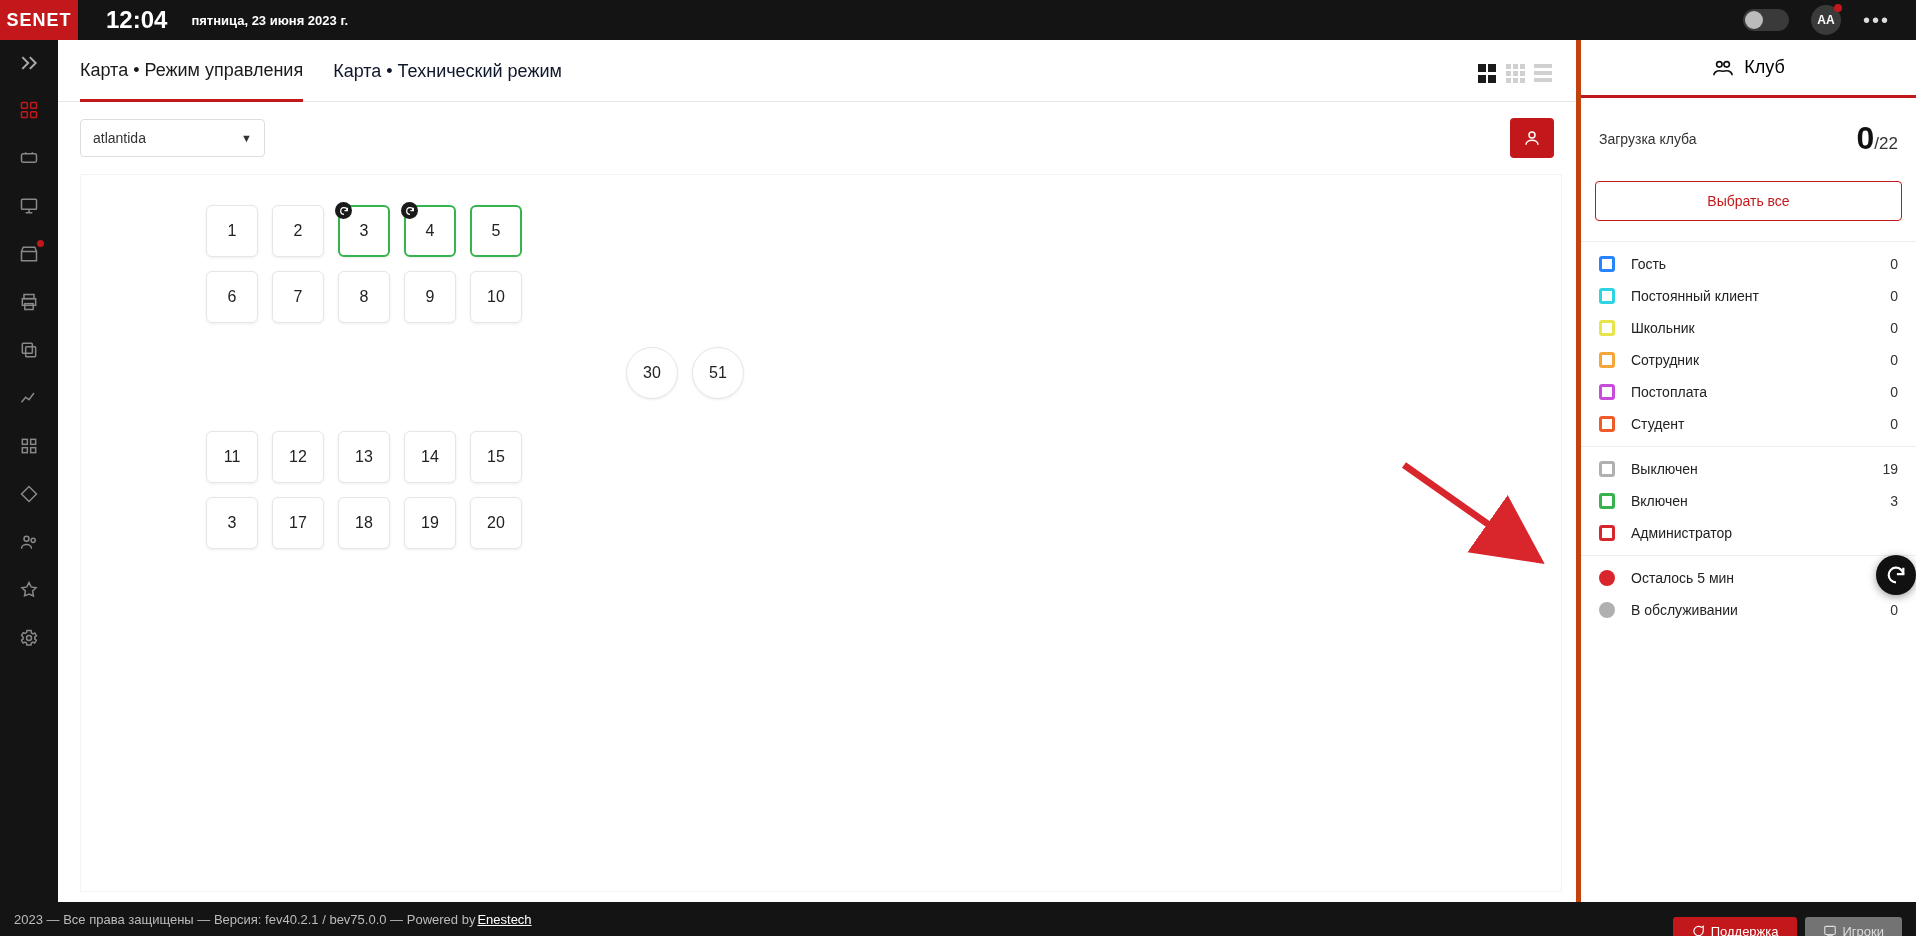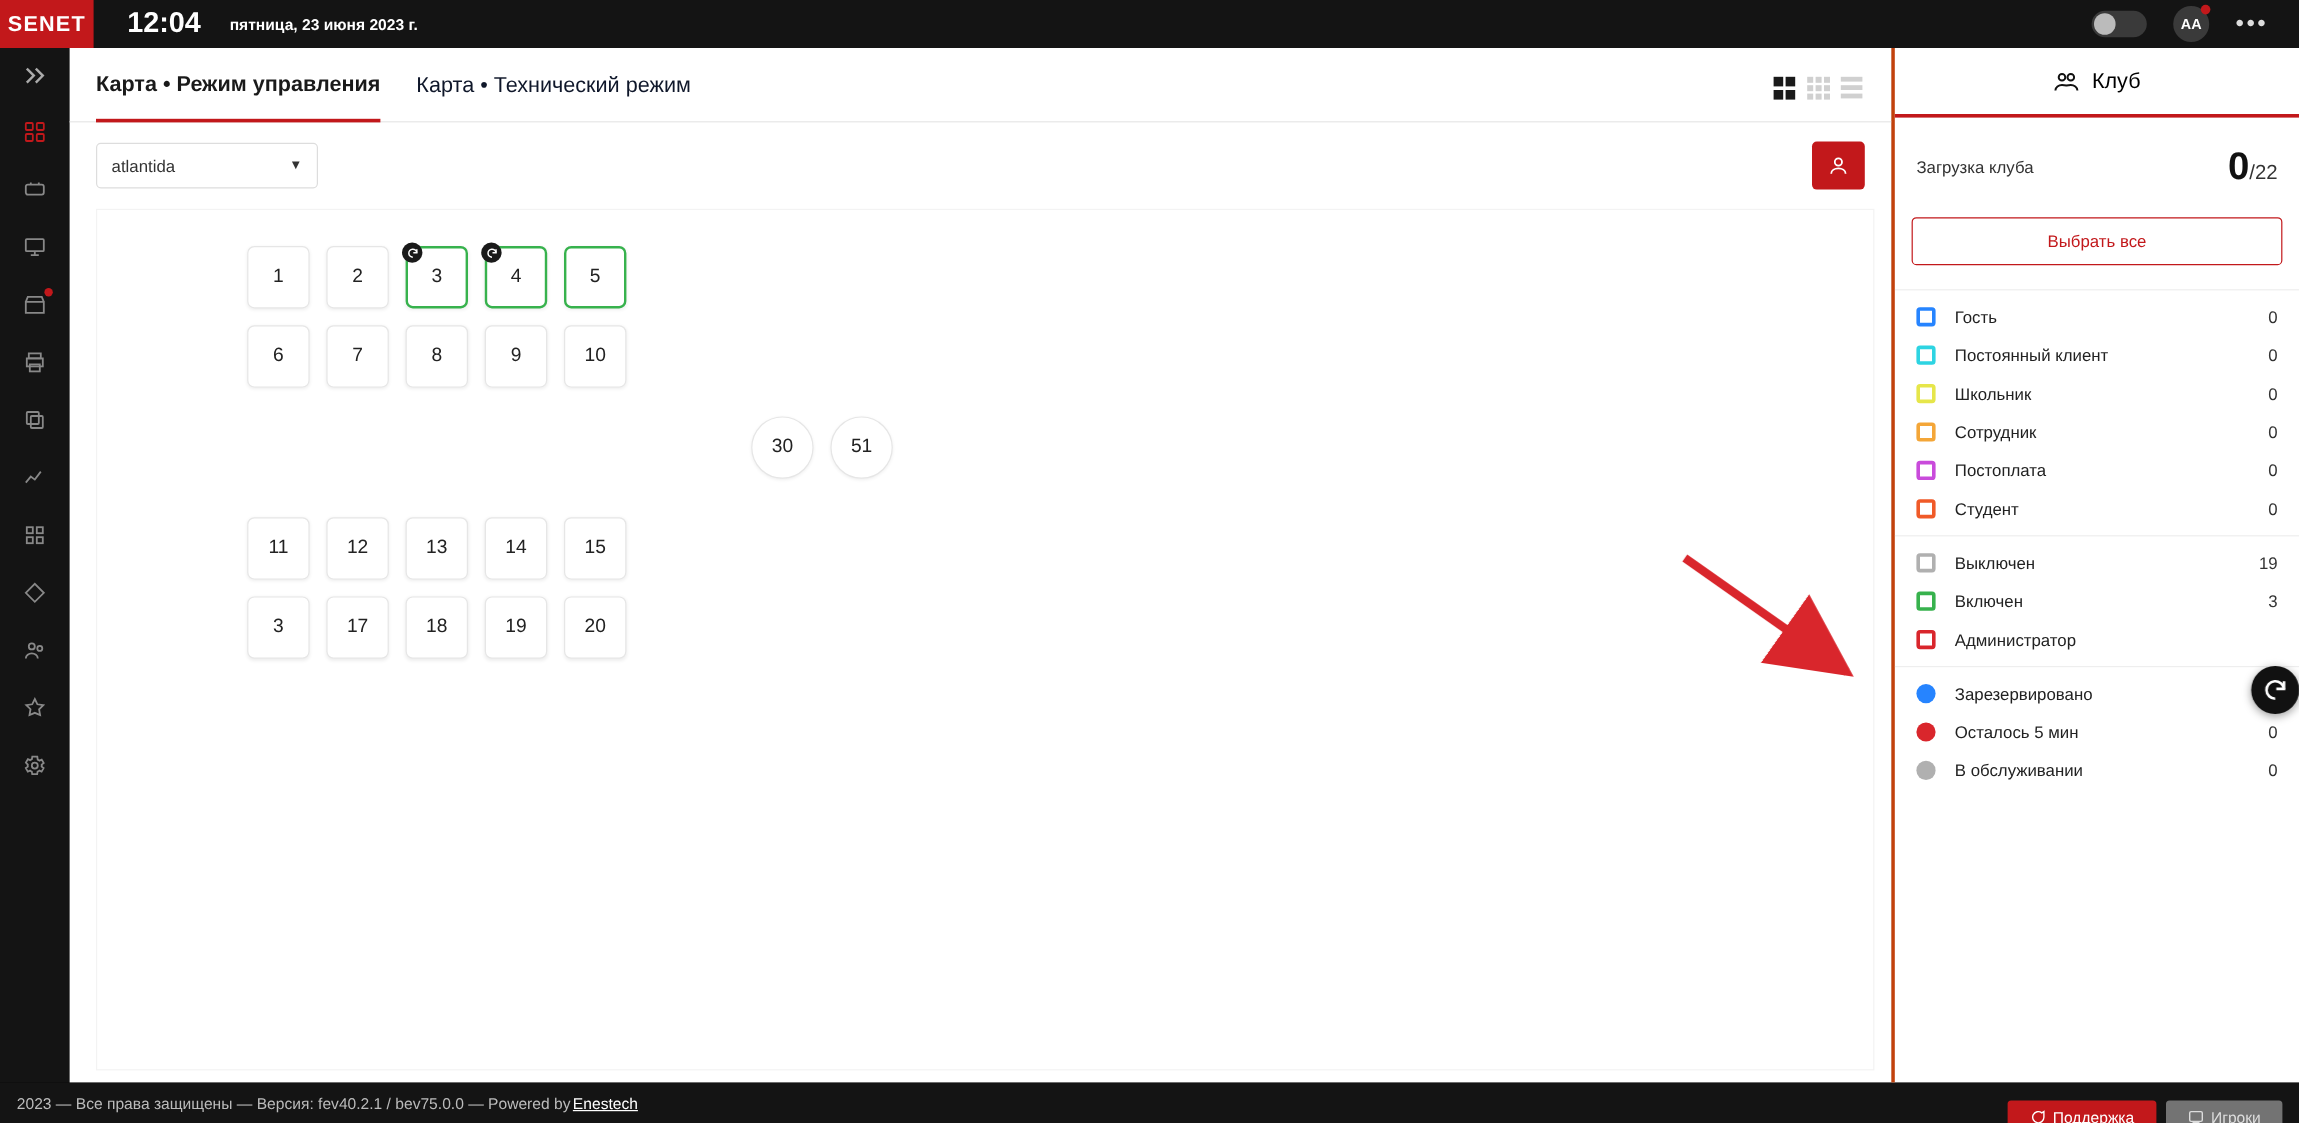--- a/index.html
+++ b/index.html
@@ -27,21 +27,21 @@
 .sidebar-left .nav-item.active { color: #c2181b; }
 .sidebar-left .nav-item .badge { position: absolute; top: 10px; right: 14px; width: 7px; height: 7px; background: #c2181b; border-radius: 50%; }
 .sidebar-left svg { width: 20px; height: 20px; }
 
 
 .main { flex: 1; background: #fff; position: relative; display: flex; flex-direction: column; }
 
 
 .tabs-bar { display: flex; align-items: center; padding: 20px 22px 0 22px; border-bottom: 1px solid #e6e6e6; }
 .tab { padding: 0 0 18px 0; margin-right: 30px; font-size: 18px; color: #0f172a; cursor: pointer; }
-.tab.active { color: #1a1a1a; font-weight: 700; border-bottom: 3px solid #c2181b; margin-bottom: -1px; }
+.tab.active { color: #1a1a1a; font-weight: 400; border-bottom: 3px solid #c2181b; margin-bottom: -1px; }
 .view-icons { margin-left: auto; display: flex; gap: 8px; padding-bottom: 14px; }
 .view-icons .vi { width: 20px; height: 20px; display: flex; flex-wrap: wrap; gap: 2px; }
 .view-icons .vi span { background: #d0d0d0; }
 .view-icons .vi.active span { background: #1a1a1a; }
 .vi-grid span { width: 8px; height: 8px; }
 .vi-grid-sm span { width: 5px; height: 5px; }
 .vi-list span { width: 18px; height: 4px; }
 
 
 .controls-row { padding: 16px 22px; display: flex; align-items: center; }
@@ -52,21 +52,21 @@
 
 .map-area { flex: 1; margin: 0 14px 10px 22px; position: relative; background: #fff; border: 1px solid #f3f3f3; overflow: hidden; }
 .map-inner { position: absolute; inset: 0; overflow: auto; padding: 30px 0 0 125px; }
 .seat-row { display: flex; gap: 14px; margin-bottom: 14px; }
 .seat { width: 52px; height: 52px; border-radius: 6px; background: #fff; border: 1px solid #e6e6e6; box-shadow: 0 1px 3px rgba(0,0,0,0.07); display:flex; align-items:center; justify-content:center; font-size:16px; color:#222; position:relative; cursor:pointer;}
 .seat.online { border: 2px solid #37b24d; }
 .seat .sync { position:absolute; top:-5px; left:-5px; width:17px;height:17px;border-radius:50%;background:#1a1a1a;color:#fff; display:flex;align-items:center;justify-content:center;font-size:11px;}
 .seat.round { border-radius: 50%; }
 
 
-.club-panel { width: 340px; background: #fff; border-left: 3px solid #c2410c; display: flex; flex-direction: column; }
+.club-panel { width: 340px; background: #fff; border-left: 5px solid #c2410c; display: flex; flex-direction: column; }
 .club-head { height: 58px; border-bottom: 3px solid #c2181b; display: flex; align-items: center; justify-content: center; font-size: 18px; gap: 10px; }
 .club-body { flex: 1; overflow: auto; padding: 0; }
 .club-load { display:flex; align-items:center; justify-content:space-between; padding: 22px 18px 10px 18px; font-size:14px; color:#333;}
 .club-load .big { font-size: 32px; font-weight: 700; color:#111;}
 .club-load .sm { font-size: 17px; color:#333; font-weight:400;}
 .select-all { margin: 14px 14px 20px 14px; height: 40px; border: 1px solid #c2181b; color: #c2181b; border-radius: 4px; display:flex; align-items:center; justify-content:center; font-size:14px; font-weight:500; cursor:pointer;}
 .legend-group { padding: 6px 0; border-top: 1px solid #eee; }
 .legend-item { display:flex; align-items:center; padding: 8px 18px; font-size:14px; color:#222;}
 .legend-item .sq { width:16px; height:16px; border-radius:3px; margin-right: 16px;}
 .legend-item .ci { width:16px; height:16px; border-radius:50%; margin-right:16px;}
@@ -359,25 +359,20 @@
               <span class="count">3</span>
             </div>
             <div class="legend-item">
               <div class="sq sq-red"></div>
               <span>Администратор</span>
               <span class="count"></span>
             </div>
           </div>
           <div class="legend-group">
             <div class="legend-item">
-              <div class="ci ci-blue"></div>
-              <span>Зарезервировано</span>
-              <span class="count">0</span>
-            </div>
-            <div class="legend-item">
               <div class="ci ci-red"></div>
               <span>Осталось 5 мин</span>
               <span class="count">0</span>
             </div>
             <div class="legend-item">
               <div class="ci ci-grey"></div>
               <span>В обслуживании</span>
               <span class="count">0</span>
             </div>
           </div>

